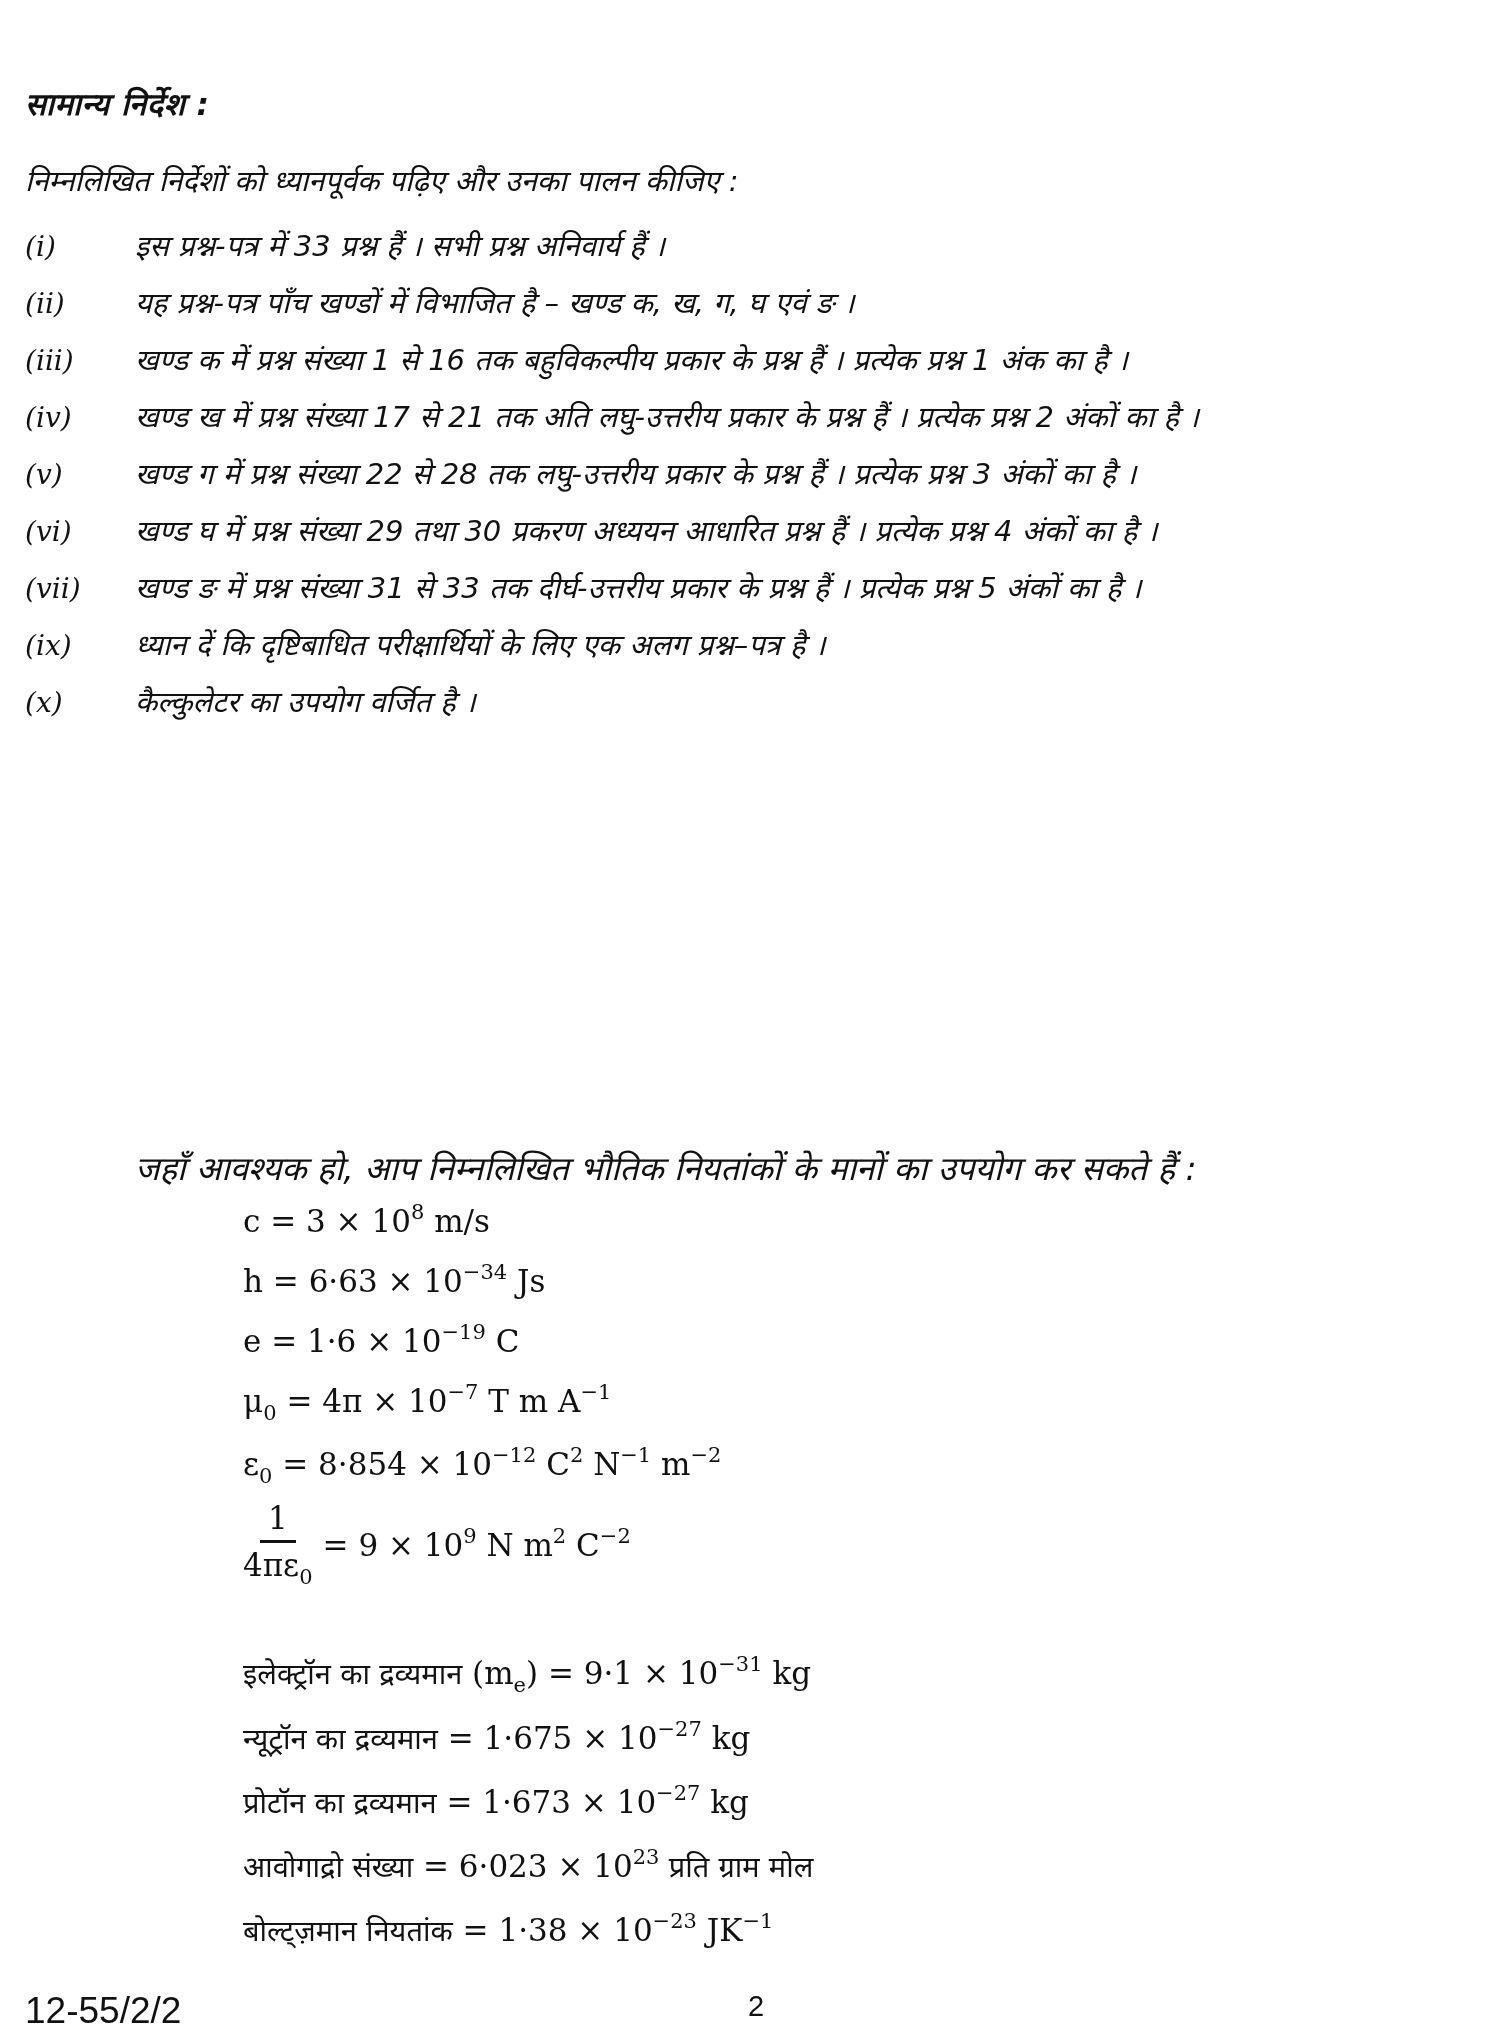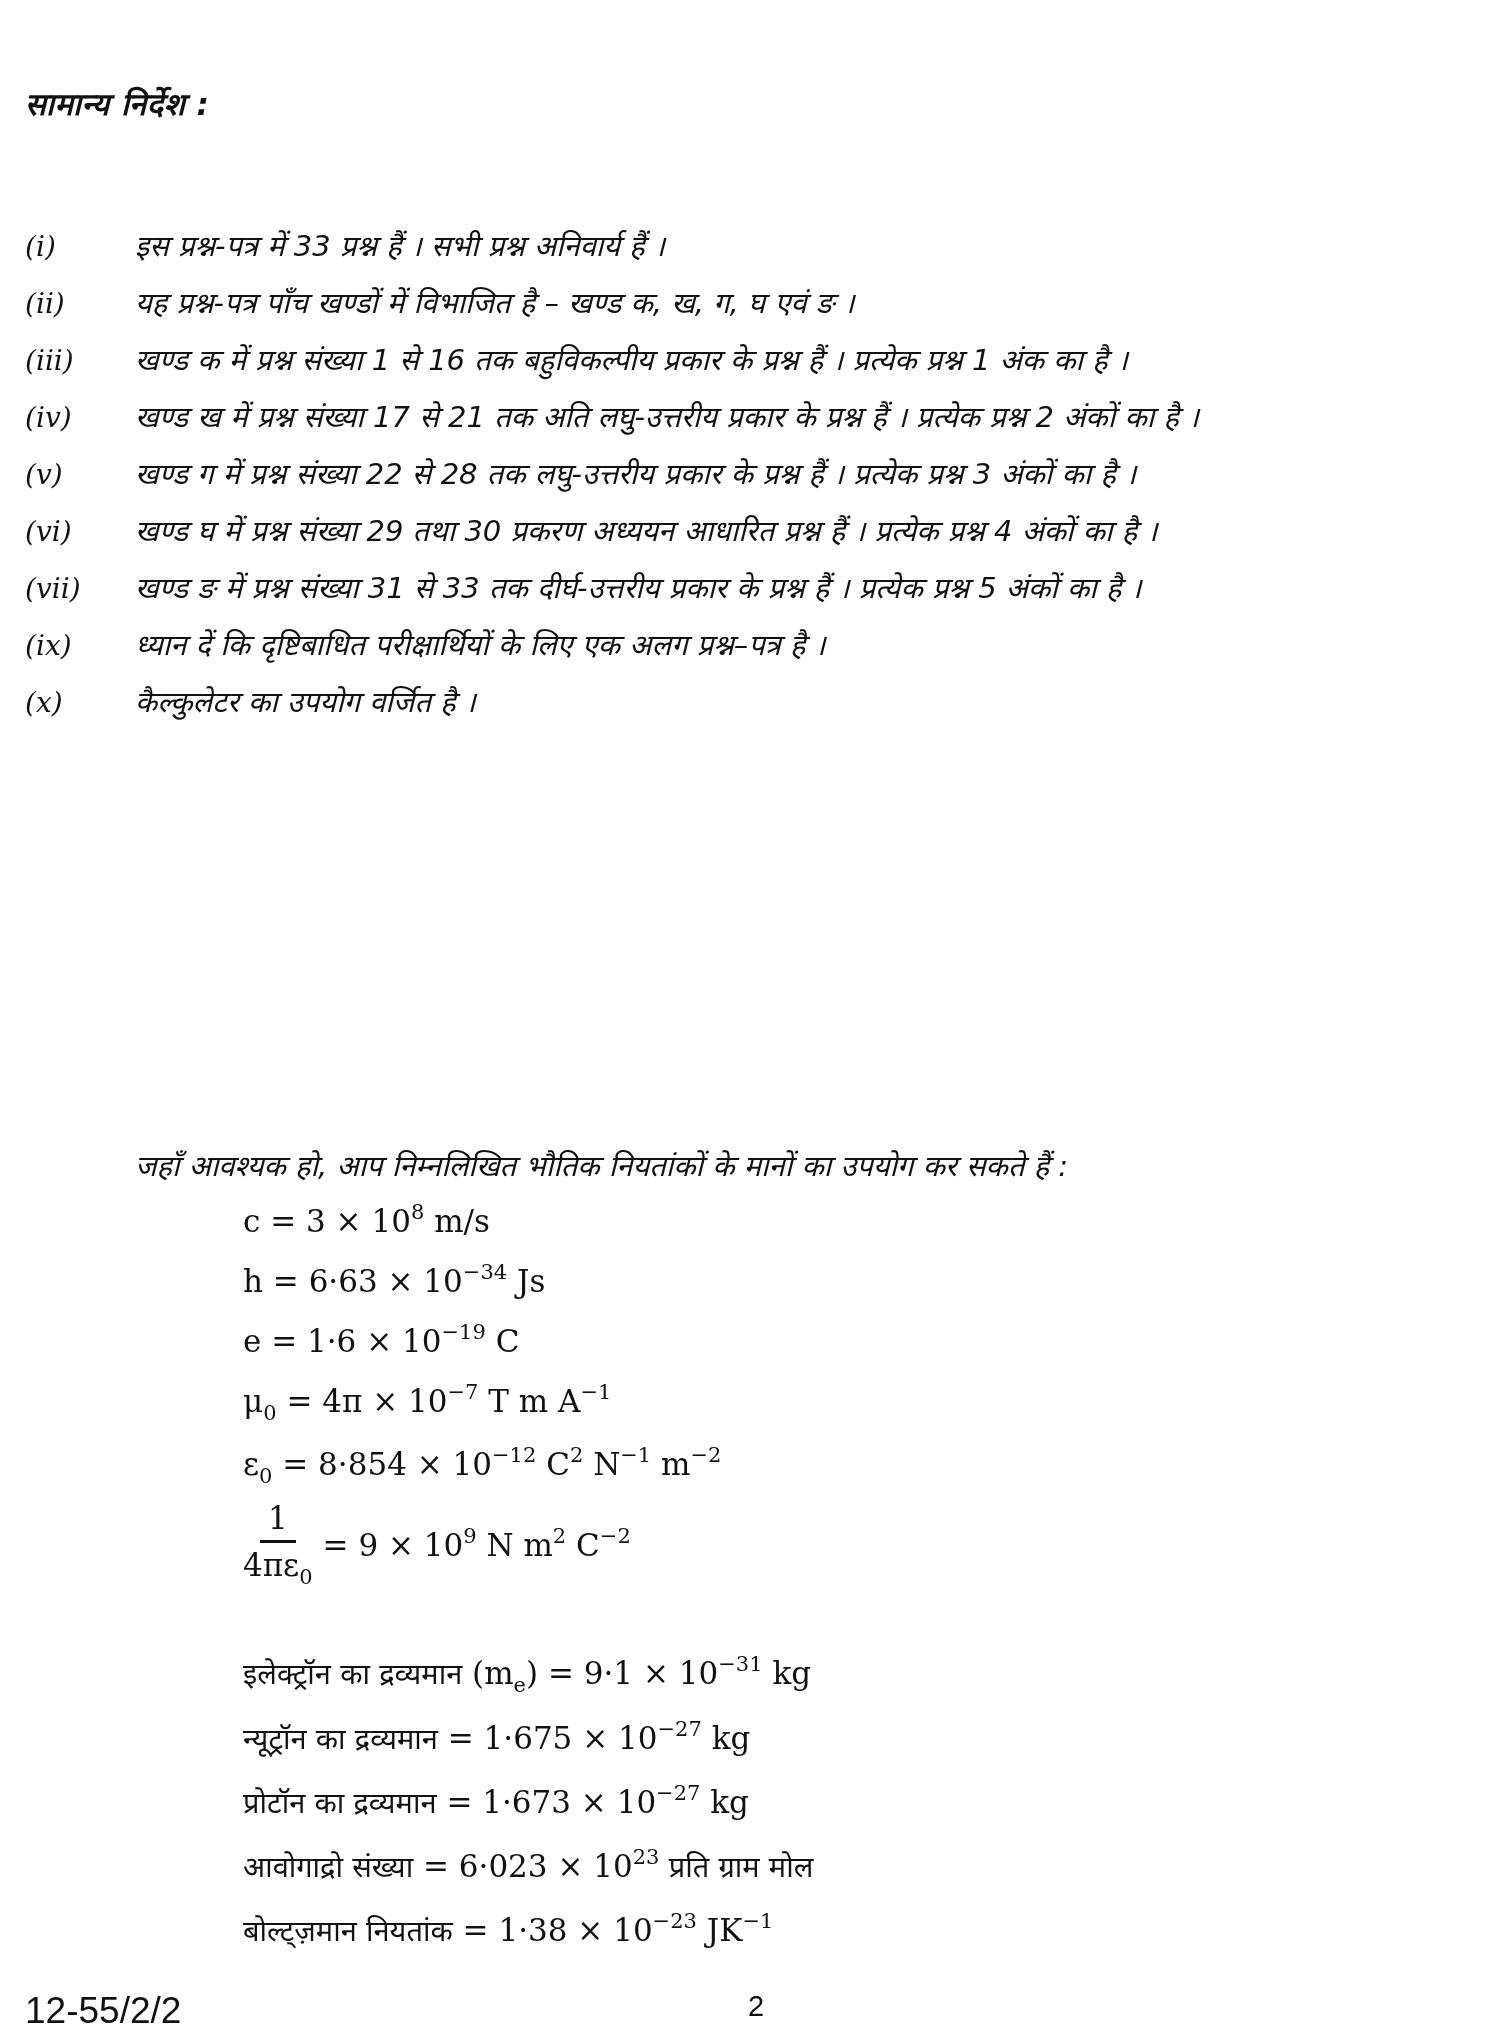--- a/index.html
+++ b/index.html
@@ -27,21 +27,21 @@
     font-style: italic; font-size: 28px; line-height: 57px;
   }
   .item-text {
     flex: 1; font-size: 29px; font-style: italic; line-height: 57px;
     text-align: justify; text-align-last: left;
   }
   .item-text b { font-weight: normal; }
 
   .constants-intro {
     position: absolute; left: 135px; top: 1145px; width: 1345px;
-    font-size: 29px; font-style: italic;
+    font-size: 33px; font-style: italic;
   }
 
   .constants {
     position: absolute; left: 243px; top: 1200px;
     font-family: "DejaVu Serif", "Liberation Serif", serif;
     font-size: 31px;
   }
   .const { position: absolute; left: 0; white-space: nowrap; }
   .const sup { font-size: 21px; vertical-align: 13px; }
   .const sub { font-size: 21px; vertical-align: -8px; }
@@ -59,20 +59,21 @@
     position: absolute; left: 748px; top: 1990px;
     font-family: "Liberation Sans", sans-serif; font-size: 29px;
   }
 </style>
 </head>
 <body>
 
 <div class="page">
 
   <div class="heading">सामान्य निर्देश :</div>
+  <div class="intro">निम्नलिखित निर्देशों को ध्यानपूर्वक पढ़िए और उनका पालन कीजिए :</div>
 
   <div class="items" id="items">
       <div class="item">
         <div class="item-num">(i)</div>
         <div class="item-text"><span>इस प्रश्न-पत्र में </span><b>33</b><span> प्रश्न हैं । </span><b>सभी प्रश्न अनिवार्य</b><span> हैं ।</span></div>
       </div>
       <div class="item">
         <div class="item-num">(ii)</div>
         <div class="item-text"><span>यह प्रश्न-पत्र </span><b>पाँच</b><span> खण्डों में विभाजित है – </span><b>खण्ड क, ख, ग, घ</b><span> एवं </span><b>ङ</b><span> ।</span></div>
       </div>

